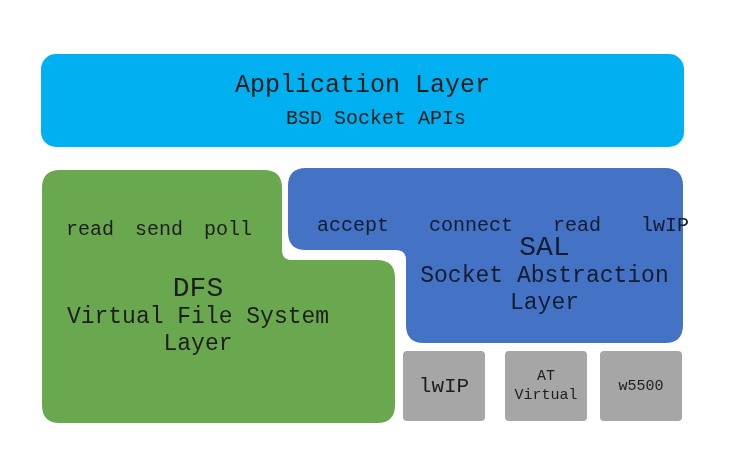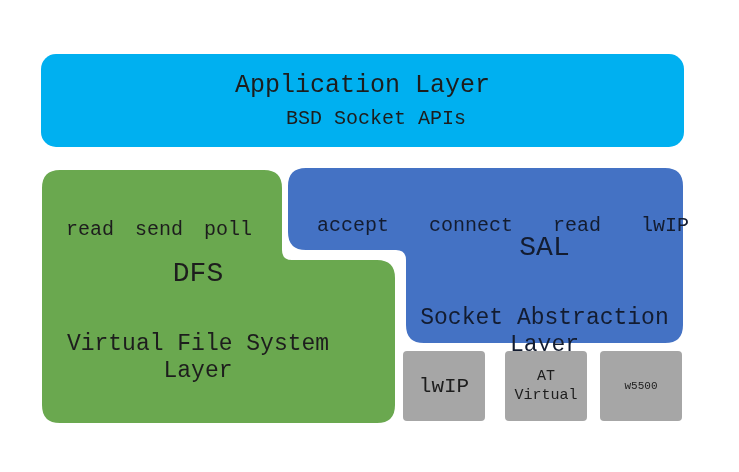--- a/index.html
+++ b/index.html
@@ -61,48 +61,48 @@
     color: var(--text_on_blue);
   }
 
   .layer-title {
     position: absolute;
     text-align: center;
     color: var(--text);
   }
   .dfs-title {
     left: 42px;
-    top: 258px;
+    top: 273px;
     width: 312px;
   }
   .sal-title {
     left: 406px;
     top: 232px;
     width: 277px;
     color: var(--text_on_blue);
   }
   .acronym { font-size: 28px; line-height: 31px; }
-  .full    { font-size: 23px; line-height: 27px; margin-top: 42px; }
+  .full    { font-size: 23px; line-height: 27px; }
 
   .backend-box {
     position: absolute;
     top: 351px;
     width: 82px;
     height: 70px;
     background: var(--gray);
     border-radius: 4px;
     display: flex;
     flex-direction: column;
     align-items: center;
     justify-content: center;
     color: var(--text);
   }
   .backend-lwip  { left: 403px; font-size: 21px; }
   .backend-at    { left: 505px; font-size: 15px; line-height: 19px; }
-  .backend-w5500 { left: 600px; font-size: 11px; }
+  .backend-w5500 { left: 600px; font-size: 15px; }
 </style>
 </head>
 <body>
 
 <div class="canvas">
 
   <svg class="shapes" width="739" height="472" viewBox="0 0 739 472" aria-hidden="true">
     <path class="green-shape" d="M 60 170 H 264 Q 282 170 282 188 V 250 Q 282 260 292 260 H 377
              Q 395 260 395 278 V 405 Q 395 423 377 423 H 60 Q 42 423 42 405
              V 188 Q 42 170 60 170 Z"></path>

